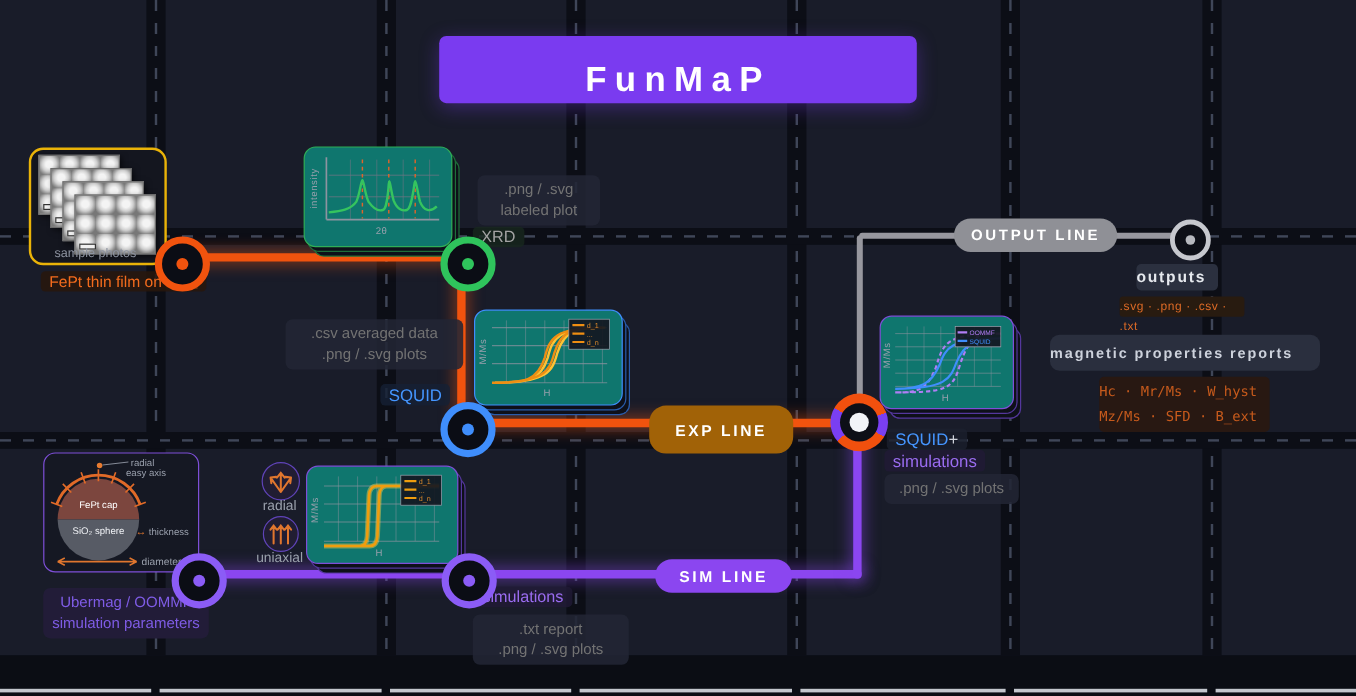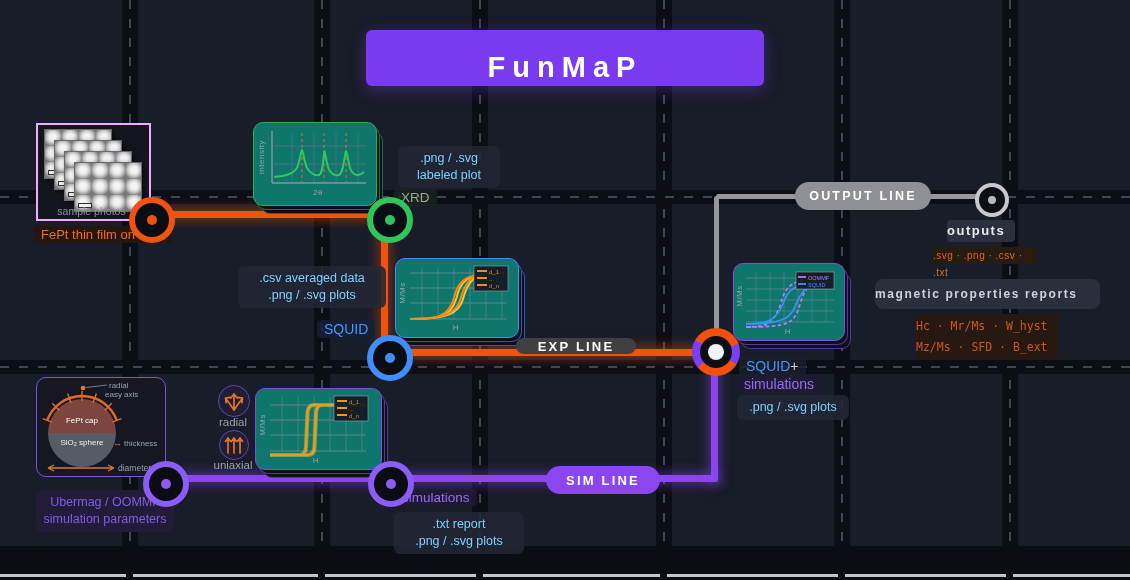--- a/index.html
+++ b/index.html
@@ -33,33 +33,33 @@
   .hub .dot{width:16px;height:16px;border-radius:50%;background:#f2f4f8;}
   .terminal{position:absolute;width:26px;height:26px;margin:-13px 0 0 -13px;border-radius:50%;
     background:#0d0f17;border:4px solid #c6c8ce;z-index:7;display:flex;align-items:center;justify-content:center;}
   .terminal b{width:8px;height:8px;border-radius:50%;background:#b7b9bf;}
   
   .plotcard{position:absolute;background:#0f766e;border:1.7px solid var(--c);border-radius:10px;z-index:3;
     box-shadow:3px 4px 0 -1px #0e1019,3px 4px 0 0 var(--cd),7px 9px 0 -2px #0e1019,7px 9px 0 -1px var(--cd);}
   .plotcard svg{display:block;margin:2px;}
   .simplecard{position:absolute;background:#151823;border:1.7px solid var(--c);border-radius:10px;z-index:3;}
   
-  .note{position:absolute;background:rgba(34,38,52,.88);border-radius:6px;color:#7dd3fc;
+  .note{position:absolute;background:rgba(34,38,52,.88);border-radius:6px;color:#737373;
         font-size:12.5px;line-height:17px;text-align:center;padding:4px 8px;z-index:5;}
   .tag{position:absolute;padding:1px 7px;border-radius:4px;font-size:13.5px;z-index:5;}
   .axlab{fill:#98a0ad;font-size:8px;letter-spacing:.5px;font-family:"Liberation Sans",sans-serif;}
   .leg{fill:#d8872c;font-size:6px;font-family:"Liberation Sans",sans-serif;}
   
   #title{position:absolute;left:366px;top:30px;width:398px;height:56px;background:#7a3bf0;border-radius:6px;
     z-index:8;text-align:center;box-shadow:0 4px 16px rgba(122,59,240,.35);}
   #title .main{color:#fff;font-weight:800;font-size:29px;letter-spacing:7px;margin-top:21px;}
   #title .sub{color:#ded2fa;font-size:10px;letter-spacing:4.5px;margin-top:3px;}
   
-  #sample-card{position:absolute;left:36px;top:123px;width:111px;height:94px;border:2px solid #f0abfc;
-    border-radius:0;background:#14161f;z-index:3;}
+  #sample-card{position:absolute;left:24px;top:123px;width:111px;height:94px;border:2px solid #eab308;
+    border-radius:12px;background:#14161f;z-index:3;}
   #sample-card .ph-wrap{position:absolute;inset:2px;border-radius:8px;overflow:hidden;}
   .photo{position:absolute;width:66px;height:48px;border:1px solid #6b6b6b;background-color:#aeaeae;
     background-image:radial-gradient(circle at 8px 7px,#f4f4f4 0 3px,#cfcfcf 6px,#8a8a8a 9px,#777 10px);
     background-size:17px 16px;box-shadow:2px 2px 5px rgba(0,0,0,.55);}
   .photo::after{content:"";position:absolute;left:3px;bottom:3px;width:12px;height:3px;background:#f0f0f0;border:1px solid #333;}
   #sample-caption{position:absolute;left:0;right:4px;bottom:2px;text-align:center;color:#8d93a0;font-size:10.5px;z-index:4;}
   
   .outbadge{position:absolute;z-index:5;border-radius:4px;}
   
   .aniso{position:absolute;border:1.5px solid #5f43b8;border-radius:50%;background:rgba(38,30,58,.6);z-index:3;}
@@ -109,21 +109,21 @@
     <div class="main">FunMaP</div>
   </div>
 
   <div class="seg out" style="left:713.5px;top:196px;width:5px;height:158px"></div>
   <div class="seg out" style="left:716px;top:193.5px;width:272px;height:5px"></div>
   <div class="pill" style="left:795px;top:182px;width:136px;height:28px;background:#8f9096;font-size:12.5px">OUTPUT LINE</div>
 
   <div class="seg exp" style="left:146px;top:210.5px;width:240px;height:7px"></div>
   <div class="seg exp" style="left:380.5px;top:214px;width:7px;height:140px"></div>
   <div class="seg exp" style="left:384px;top:348.5px;width:335px;height:7px"></div>
-  <div class="pill" style="left:516px;top:338px;width:120px;height:16px;background:#404040">EXP LINE</div>
+  <div class="pill" style="left:541px;top:338px;width:120px;height:40px;background:#a16207">EXP LINE</div>
 
   <div class="seg sim" style="left:160px;top:474.5px;width:558px;height:7px"></div>
   <div class="seg sim" style="left:710.5px;top:352px;width:7px;height:130px"></div>
   <div class="pill" style="left:546px;top:466px;width:114px;height:28px;background:#8b46f0">SIM LINE</div>
 
   <div id="sample-card">
     <div class="ph-wrap">
       <div class="photo" style="left:4px;top:2px"></div>
       <div class="photo" style="left:14px;top:13px"></div>
       <div class="photo" style="left:24px;top:24px"></div>

